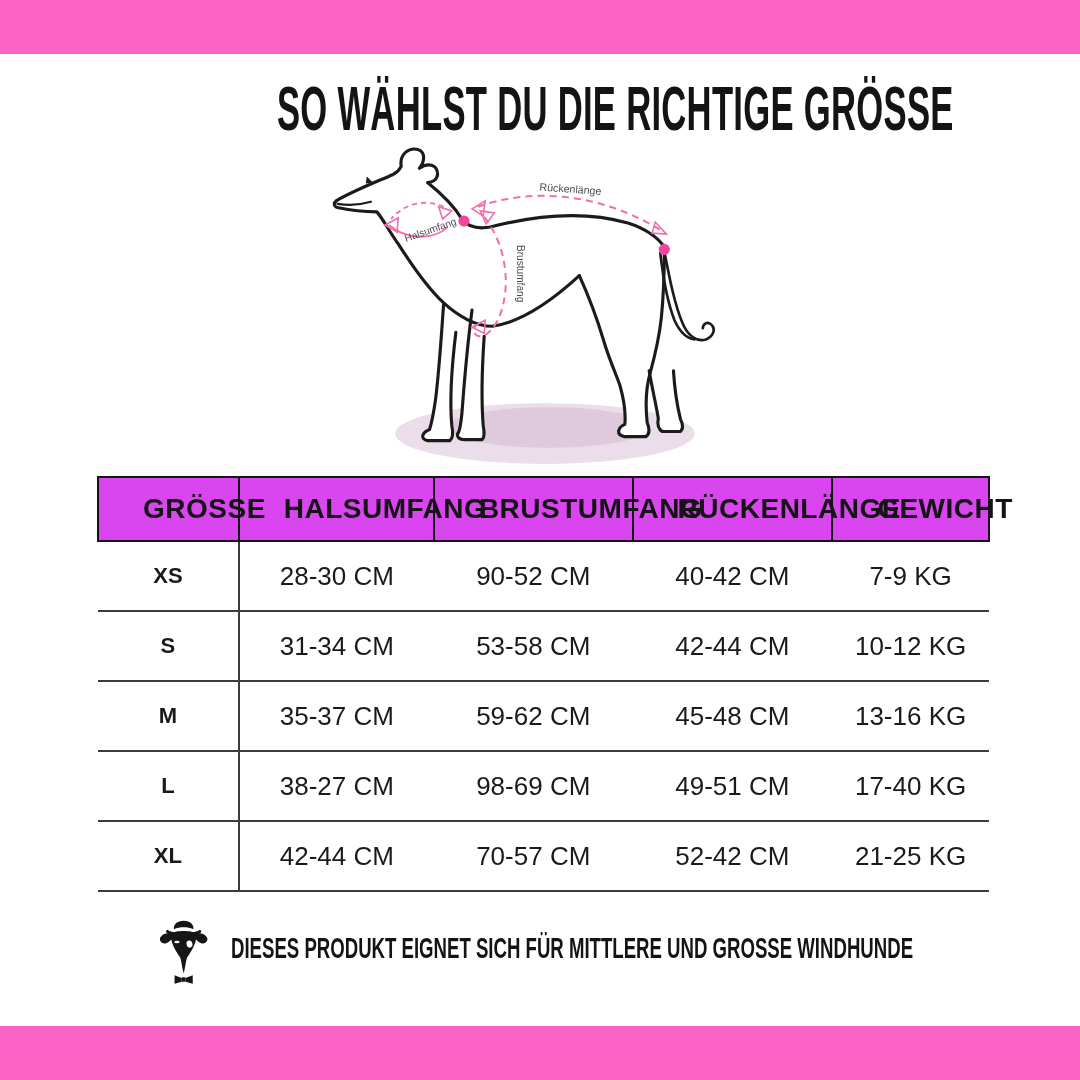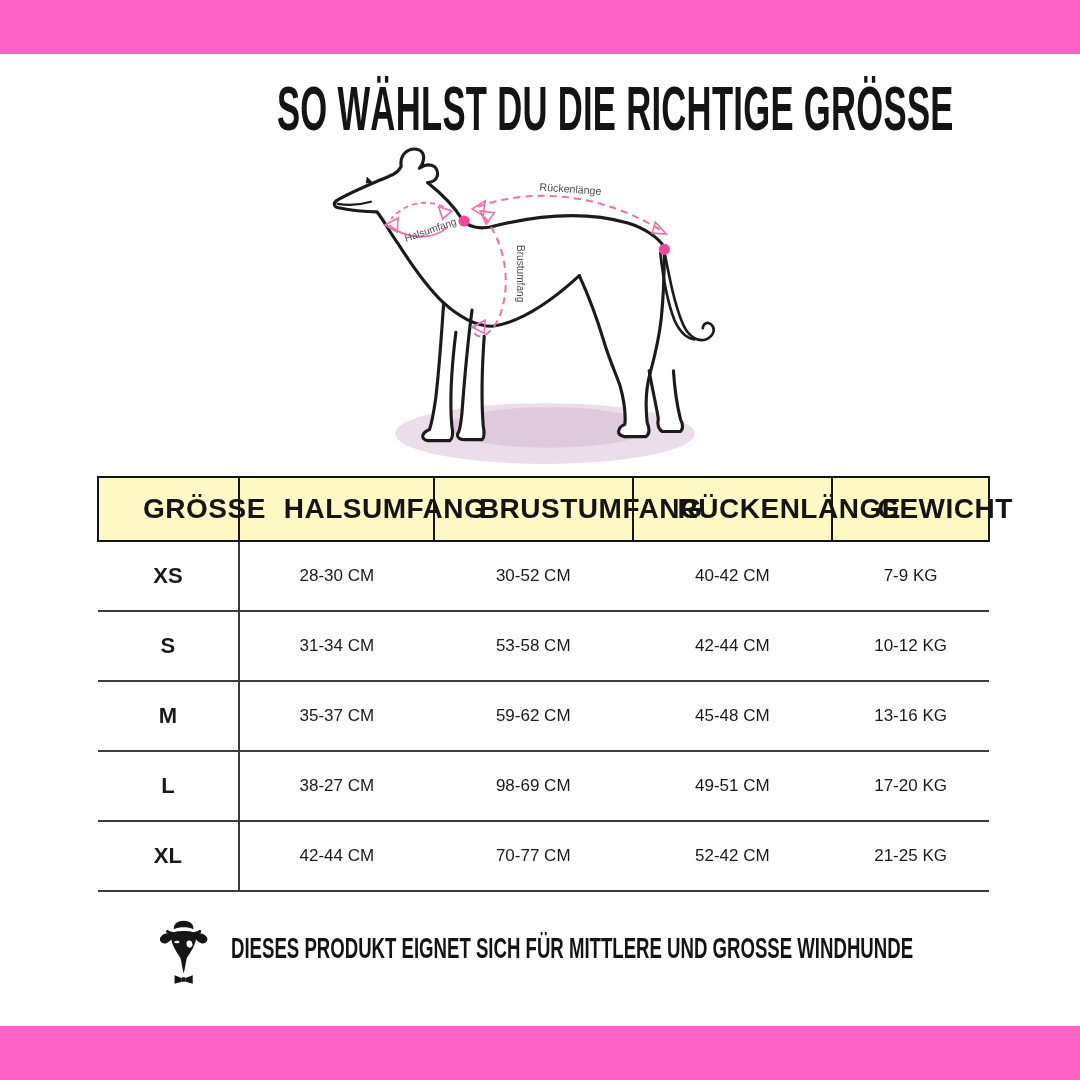--- a/index.html
+++ b/index.html
@@ -23,26 +23,26 @@
   table.size-table {
     position:absolute; left:97px; top:476px; width:893px;
     border-collapse:collapse; table-layout:fixed;
   }
   table.size-table col.c1 { width:15.8%; }
   table.size-table col.c2 { width:21.9%; }
   table.size-table col.c3 { width:22.3%; }
   table.size-table col.c4 { width:22.4%; }
   table.size-table col.c5 { width:17.6%; }
   table.size-table th {
-    background:#fef9c3; border:2px solid #141414; height:60px;
+    background:#d946ef; border:2px solid #141414; height:60px;
     font-size:28px; font-weight:bold; text-align:center; letter-spacing:0.5px; color:#141414;padding-left:44px;
   }
   table.size-table td {
     height:66px; text-align:center; vertical-align:middle;
-    font-size:17px; border-bottom:2px solid #3c3c3c; color:#1a1a1a;
+    font-size:26px; border-bottom:2px solid #3c3c3c; color:#1a1a1a;
   }
   table.size-table td.size { font-weight:bold; border-right:2px solid #3c3c3c; font-size:22px; }
 
   .footer {
     position:absolute; top:896px; left:0; width:1080px; height:104px;
     display:flex; align-items:center; justify-content:center; gap:22px;
   }
   .footer .logo { width:52px; height:98px; flex:0 0 auto; }
   .footer .note-outer { width:692px; overflow:visible; }
   .footer .note-outer .condensed {
@@ -135,21 +135,21 @@
         <th>HALSUMFANG</th>
         <th>BRUSTUMFANG</th>
         <th>RÜCKENLÄNGE</th>
         <th>GEWICHT</th>
       </tr>
     </thead>
     <tbody>
       <tr>
         <td class="size">XS</td>
         <td>28-30 CM</td>
-        <td>30-52 CM</td>
+        <td>90-52 CM</td>
         <td>40-42 CM</td>
         <td>7-9 KG</td>
       </tr>
       <tr>
         <td class="size">S</td>
         <td>31-34 CM</td>
         <td>53-58 CM</td>
         <td>42-44 CM</td>
         <td>10-12 KG</td>
       </tr>
@@ -158,26 +158,26 @@
         <td>35-37 CM</td>
         <td>59-62 CM</td>
         <td>45-48 CM</td>
         <td>13-16 KG</td>
       </tr>
       <tr>
         <td class="size">L</td>
         <td>38-27 CM</td>
         <td>98-69 CM</td>
         <td>49-51 CM</td>
-        <td>17-20 KG</td>
+        <td>17-40 KG</td>
       </tr>
       <tr>
         <td class="size">XL</td>
         <td>42-44 CM</td>
-        <td>70-77 CM</td>
+        <td>70-57 CM</td>
         <td>52-42 CM</td>
         <td>21-25 KG</td>
       </tr>
     </tbody>
   </table>
 
   <div class="footer">
     <svg class="logo" viewBox="0 0 80 110" aria-hidden="true">
       <g fill="#161616">
 

